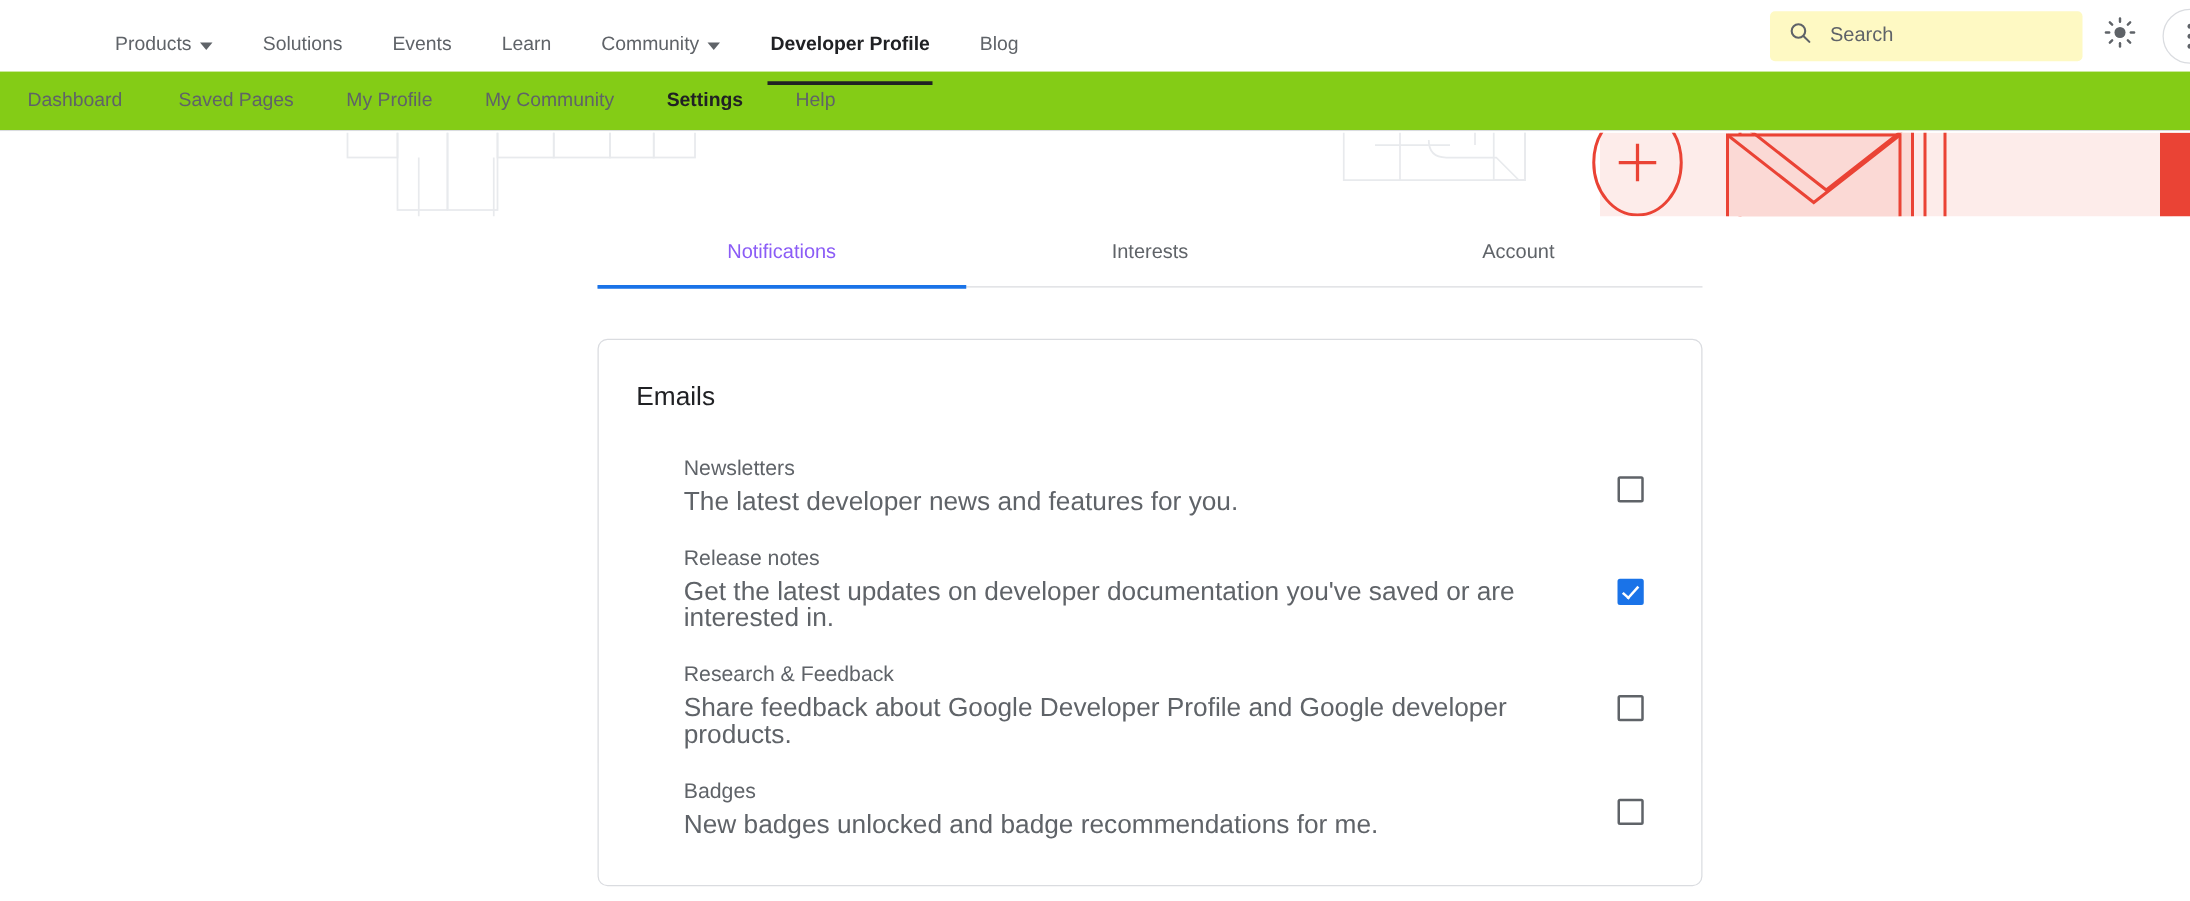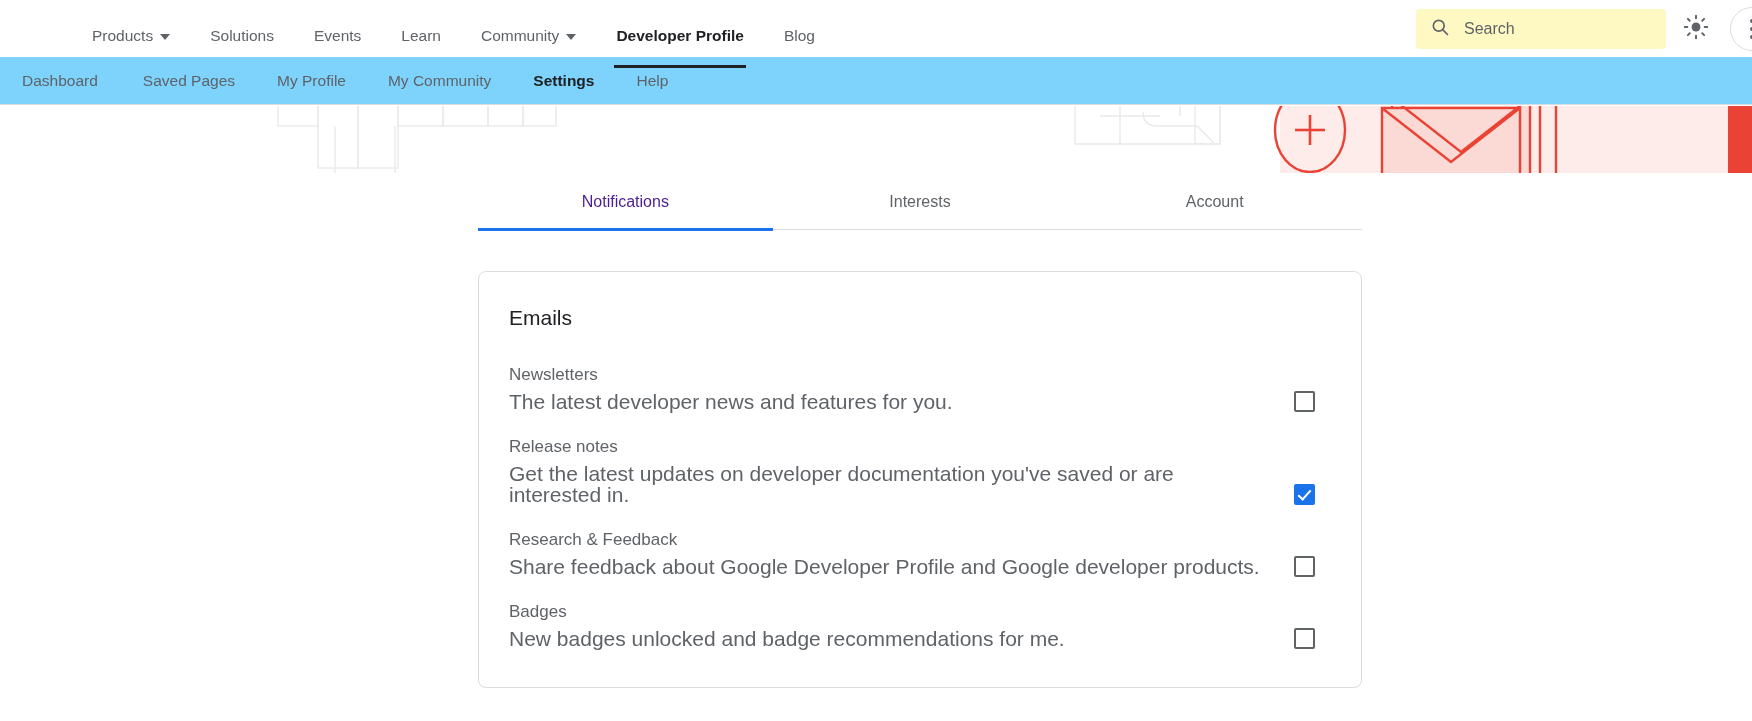--- a/index.html
+++ b/index.html
@@ -129,21 +129,21 @@
     margin-left: 10px;
     margin-right: -22px;
   }
   .dots { display: flex; flex-direction: column; gap: 4px; align-items: center; }
   .dots i { width: 4px; height: 4px; border-radius: 50%; background: #5F6368; display: block; }
 
   
   .subnav {
     height: 48px;
     width: 100%;
-    background: #7dd3fc;
+    background: #84cc16;
     display: flex;
     align-items: center;
     border-bottom: 1px solid #DADCE0;
     padding-left: 22px;
   }
   .subnav .subitem {
     font-size: 15.5px;
     color: #5F6368;
     padding: 0 21px;
     height: 48px;
@@ -187,21 +187,21 @@
   .tab {
     flex: 1;
     text-align: center;
     font-size: 16px;
     color: #5F6368;
     cursor: pointer;
     height: 57px;
     line-height: 57px;
     position: relative;
   }
-  .tab.active { color: #4c1d95; }
+  .tab.active { color: #8b5cf6; }
   .tab.active::after {
     content: "";
     position: absolute;
     left: 0; right: 0; bottom: -1px;
     height: 3px;
     background: #1A73E8;
   }
 
   .card {
     width: 884px;
@@ -213,24 +213,25 @@
     background: #fff;
   }
   .card-title {
     font-size: 21px;
     color: #202124;
     font-weight: 400;
     margin: 8px 0 22px 0;
   }
   .pref-row {
     display: flex;
-    align-items: flex-end;
+    align-items: center;
     justify-content: space-between;
     padding: 12px 0 12px 0;
     min-height: 60px;
+    margin-left: 38px;
   }
   .pref-text { padding-right: 24px; }
   .pref-title {
     font-size: 17px;
     color: #5F6368;
     margin-bottom: 5px;
     line-height: 22px;
   }
   .pref-desc {
     font-size: 21px;

